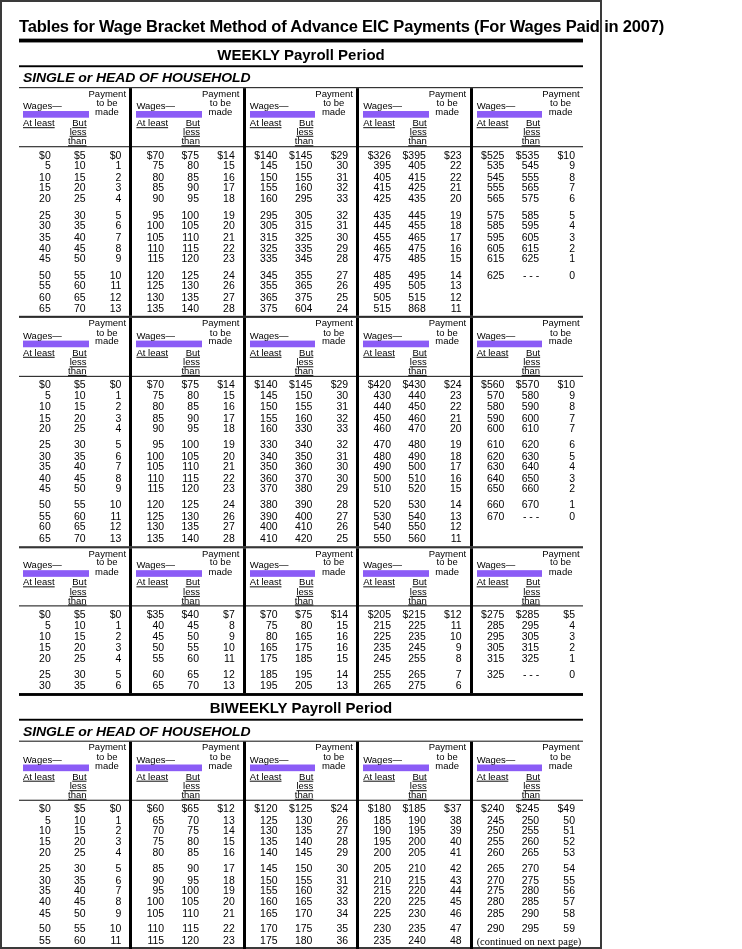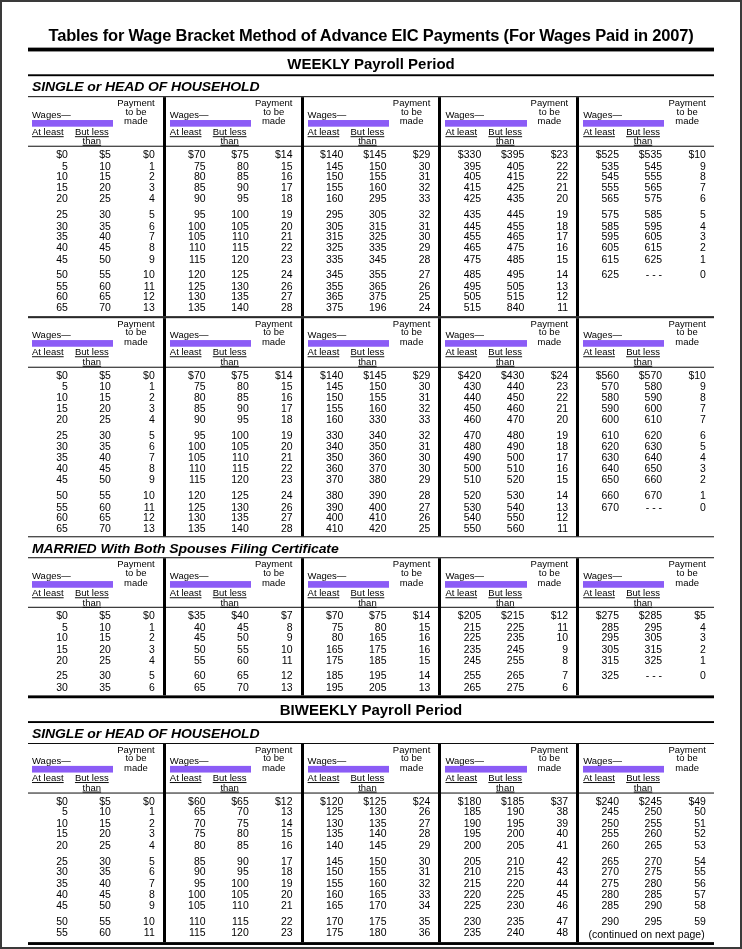--- a/index.html
+++ b/index.html
@@ -6,24 +6,24 @@
   html, body { margin:0; padding:0; }
   body {
     width: 742px; height: 949px;
     background: #ffffff;
     font-family: "Liberation Sans", sans-serif;
     color: #000;
     overflow: hidden;
   }
   .page {
     position: relative;
-    width: 742px; height: 949px;
+    width: 602px; height: 949px;
     border: 2px solid #3a3a3a;
     background: #fff;
-    padding: 18px;
+    padding: 9px;
   }
   .inner { padding: 4px 8px 0 8px; }
 
   
   .doc-title {
     text-align: center;
     font-size: 16.5px;
     font-weight: bold;
     letter-spacing: -0.2px;
     padding: 3px 0 3px 0;
@@ -84,41 +84,42 @@
     display: flex;
     margin-top: 1px;
     text-decoration: underline;
   }
   .atleast-lbl, .butless-lbl {
     font-size: 9.5px;
     line-height: 9.6px;
     width: 32%;
   }
   .atleast-lbl { text-align: left; }
-  .butless-lbl { text-align: center; padding-right: 2px;}
+  .butless-lbl { text-align: right; padding-right: 2px;}
   .spacer-lbl { width: 36%; }
 
   .rows { border-top: 1px solid #000; padding: 3px 4px 2px 4px; }
   .row {
     display: flex;
     font-size: 10.5px;
     line-height: 11.6px;
     height: 11.6px;
   }
   .row.gap { margin-top: 5.2px; }
   .c1, .c2, .c3 { text-align: right; white-space: nowrap; }
   .c1 { width: 33%; padding-right: 6px; }
   .c2 { width: 34%; padding-right: 6px; }
   .c3 { width: 33%; padding-right: 4px; }
   .contnote {
     font-size: 10.5px;
     line-height: 12px;
     text-align: center;
     padding-top: 1px;
     white-space: nowrap;
+    font-family: Liberation Serif, serif;
   }
   .sect-block { }
   .after-rows-heavy { border-bottom: 3px solid #000; }
   .after-rows-thin { border-bottom: 1px solid #000; }
 </style>
 </head>
 <body>
 
 <div class="page">
   <div class="inner" style="transform-origin: left top; transform: scale(1, 0.9526);">
@@ -397,21 +398,21 @@
                     <div class="c2">365</div>
                     <div class="c3">26</div>
                   </div>
                   <div class="row">
                     <div class="c1">365</div>
                     <div class="c2">375</div>
                     <div class="c3">25</div>
                   </div>
                   <div class="row">
                     <div class="c1">375</div>
-                    <div class="c2">196</div>
+                    <div class="c2">604</div>
                     <div class="c3">24</div>
                   </div>
                 </div>
               </div>
               <div class="group">
   <div class="ghead">
     <div class="ghead-top">
       <div class="wages-lbl">Wages—</div>
       <div class="pay-lbl">
         <div>Payment</div>
@@ -423,21 +424,21 @@
       <div class="atleast-lbl">At least</div>
       <div class="butless-lbl">
         <div>But less</div>
         <div>than</div>
       </div>
       <div class="spacer-lbl"></div>
     </div>
   </div>
                 <div class="rows">
                   <div class="row">
-                    <div class="c1">$330</div>
+                    <div class="c1">$326</div>
                     <div class="c2">$395</div>
                     <div class="c3">$23</div>
                   </div>
                   <div class="row">
                     <div class="c1">395</div>
                     <div class="c2">405</div>
                     <div class="c3">22</div>
                   </div>
                   <div class="row">
                     <div class="c1">405</div>
@@ -489,21 +490,21 @@
                     <div class="c2">505</div>
                     <div class="c3">13</div>
                   </div>
                   <div class="row">
                     <div class="c1">505</div>
                     <div class="c2">515</div>
                     <div class="c3">12</div>
                   </div>
                   <div class="row">
                     <div class="c1">515</div>
-                    <div class="c2">840</div>
+                    <div class="c2">868</div>
                     <div class="c3">11</div>
                   </div>
                 </div>
               </div>
               <div class="group">
   <div class="ghead">
     <div class="ghead-top">
       <div class="wages-lbl">Wages—</div>
       <div class="pay-lbl">
         <div>Payment</div>
@@ -1030,21 +1031,20 @@
                     <div class="c1">670</div>
                     <div class="c2">- - -</div>
                     <div class="c3">0</div>
                   </div>
                 </div>
               </div>
             </div>
             <div class="after-rows-thin"></div>
           </div>
           <div class="sect-block">
-            <div class="sect-title">MARRIED With Both Spouses Filing Certificate</div>
             <div class="grid">
               <div class="group">
   <div class="ghead">
     <div class="ghead-top">
       <div class="wages-lbl">Wages—</div>
       <div class="pay-lbl">
         <div>Payment</div>
         <div>to be</div>
         <div>made</div>
       </div>

